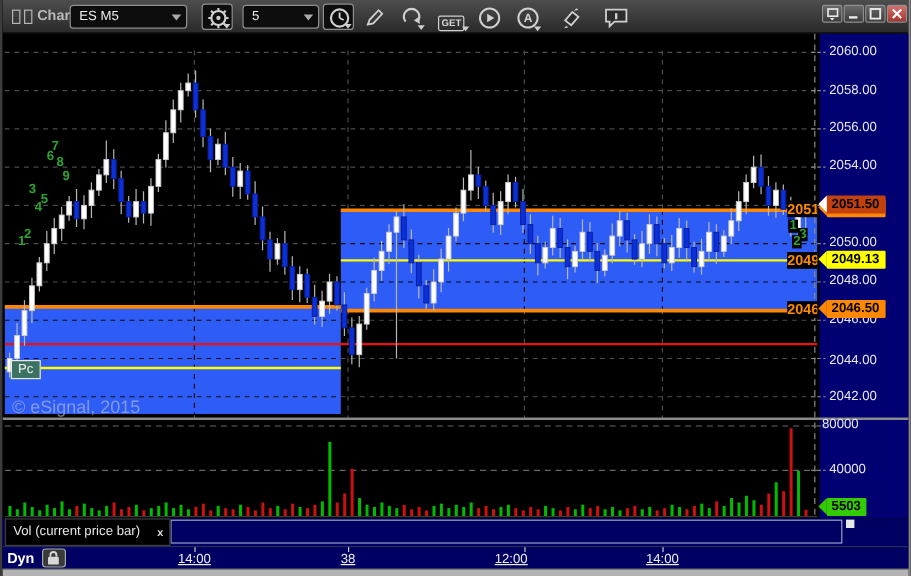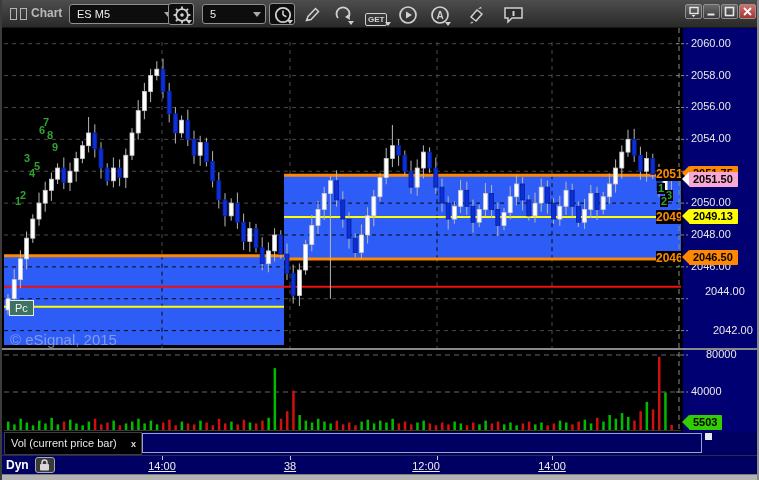--- a/index.html
+++ b/index.html
@@ -66,21 +66,21 @@
 
 <div id="win">
 
   <div id="titlebar">
     <div class="tb-icon" style="left:8px">
       <span class="pane-sq" style="left:0"></span>
         <span class="pane-sq" style="left:10px"></span>
     </div>
     <span id="title-label">Chart</span>
 
-    <div class="combo" style="left:67px;width:108px">
+    <div class="combo" style="left:56px;width:98px">
       <span>ES M5</span>
       <span class="arr"></span>
     </div>
     <div class="tbtn" style="left:166px">
       <svg class="ico" style="left:3px;top:2px" width="16" height="16" viewBox="0 0 16 16">
         <circle cx="8" cy="8" r="5.2" fill="none" stroke="#d0d0d0" stroke-width="1.6"></circle>
         <circle cx="8" cy="8" r="1.6" fill="#d0d0d0"></circle>
         <g stroke="#d0d0d0" stroke-width="1.6">
           <line x1="8" y1="0.5" x2="8" y2="2.8"></line>
             <line x1="8" y1="13.2" x2="8" y2="15.5"></line>
@@ -561,42 +561,42 @@
 
   <div id="axis-labels">
       <div class="axis-label" style="left: 689px; top: 36.7px;">2060.00</div>
       <div class="axis-label" style="left: 689px; top: 68.58px;">2058.00</div>
       <div class="axis-label" style="left: 689px; top: 100.46px;">2056.00</div>
       <div class="axis-label" style="left: 689px; top: 132.34px;">2054.00</div>
       <div class="axis-label" style="left: 689px; top: 164.22px;">2052.00</div>
       <div class="axis-label" style="left: 689px; top: 196.1px;">2050.00</div>
       <div class="axis-label" style="left: 689px; top: 227.98px;">2048.00</div>
       <div class="axis-label" style="left: 689px; top: 259.86px;">2046.00</div>
-      <div class="axis-label" style="left: 689px; top: 285px; margin-left: 14px;">2044.00</div>
-      <div class="axis-label" style="left: 689px; top: 323.62px; margin-left: 22px;">2042.00</div>
-      <div class="axis-label" style="left: 704px; top: 348px;">80000</div>
+      <div class="axis-label" style="left: 689px; top: 294px;">2044.00</div>
+      <div class="axis-label" style="left: 689px; top: 323.62px;">2042.00</div>
+      <div class="axis-label" style="left: 683px; top: 348px;">80000</div>
       <div class="axis-label" style="left: 689px; top: 385px;">40000</div>
     </div>
   <div id="annot-layer">
       <div class="seq" style="left: 13px; top: 196px;">1</div>
       <div class="seq" style="left: 18px; top: 190px;">2</div>
       <div class="seq" style="left: 22px; top: 153px;">3</div>
       <div class="seq" style="left: 27px; top: 168px;">4</div>
       <div class="seq" style="left: 32px; top: 161px;">5</div>
       <div class="seq" style="left: 37px; top: 125px;">6</div>
       <div class="seq" style="left: 41px; top: 117px;">7</div>
       <div class="seq" style="left: 45px; top: 130px;">8</div>
       <div class="seq" style="left: 50px; top: 142px;">9</div>
       <div class="seq boxed" style="left: 655px; top: 183px;">1</div>
       <div class="seq boxed" style="left: 663px; top: 190px;">3</div>
       <div class="seq boxed" style="left: 658px; top: 196px;">2</div>
     </div>
 
   <div class="tag" style="top:166px;background:#ff8800;color:#ff8800"><span style="color:#000">2051.75</span></div>
-  <div class="tag" style="top:172px;background:#f9a8d4;color:#ffffff;z-index:5"><span style="color:#000">2051.50</span></div>
+  <div class="tag" style="top:163px;background:#c2410c;color:#ffffff;z-index:5"><span style="color:#000">2051.50</span></div>
   <div class="tag" style="top:209px;background:#ffff00;color:#ffff00"><span style="color:#000">2049.13</span></div>
   <div class="tag" style="top:250px;background:#ff8800;color:#ff8800"><span style="color:#000">2046.50</span></div>
   <div class="tag" style="top:415px;background:#33cc00;color:#33cc00"><span style="color:#000">5503</span></div>
 
   <div class="lefttag" style="left:654px;top:167px">2051.75</div>
   <div class="lefttag" style="left:654px;top:210px">2049.13</div>
   <div class="lefttag" style="left:654px;top:251px">2046.50</div>
 
   <div id="tabbar">
     <div id="tab-strip-outline"></div>

